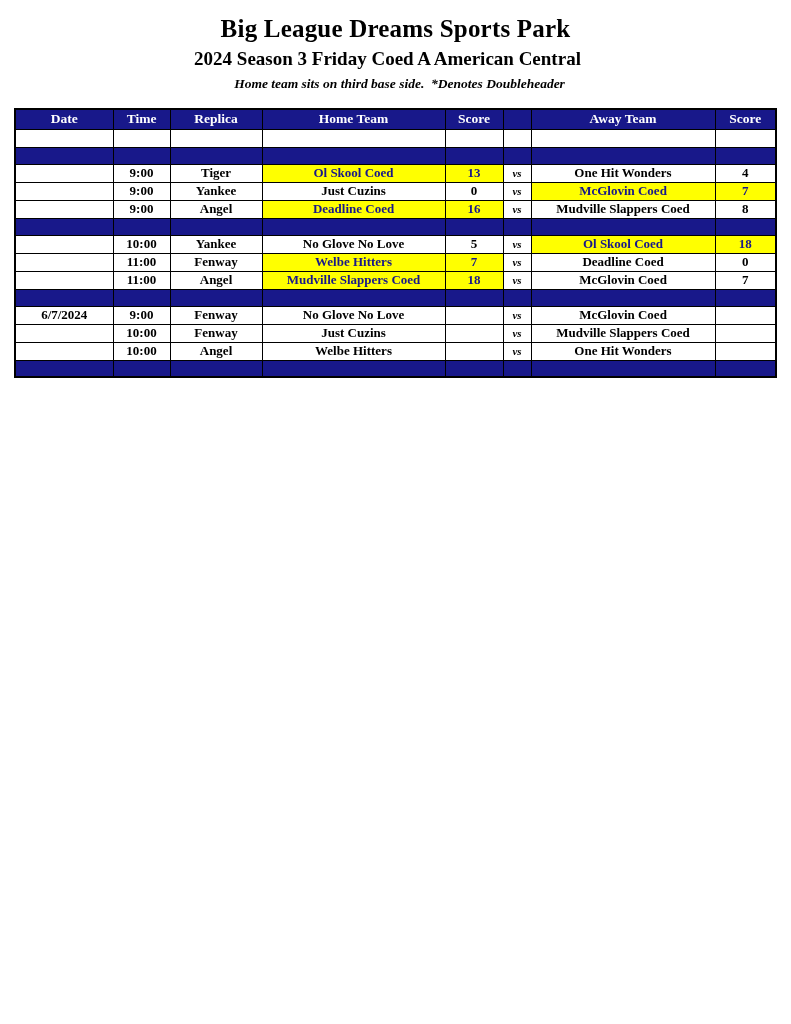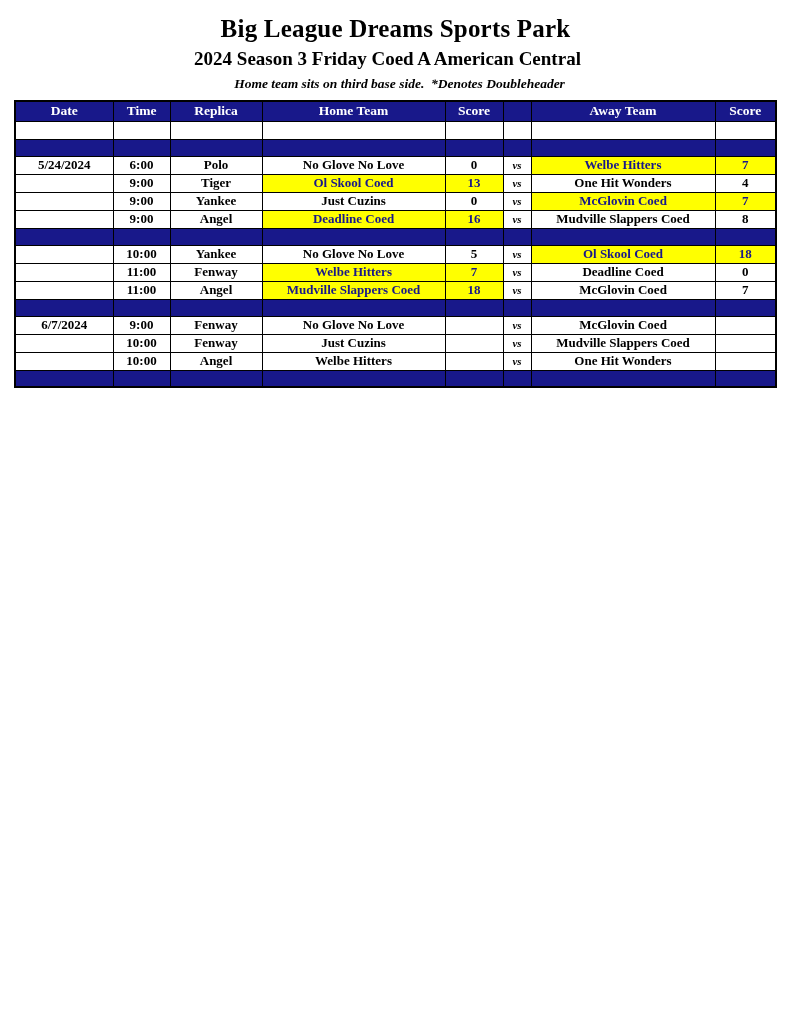--- a/index.html
+++ b/index.html
@@ -43,21 +43,21 @@
     font-weight: bold;
     font-style: italic;
     line-height: 16px;
     margin: 0 0 5px 8px;
     white-space: pre;
   }
   table.schedule {
     border-collapse: collapse;
     table-layout: fixed;
     width: 761px;
-    margin: 8px auto;
+    margin: 16px auto;
     border: 2px solid var(--ink);
   }
   .schedule th, .schedule td {
     border: 1.5px solid var(--ink);
     padding: 0 2px;
     text-align: center;
     vertical-align: middle;
     font-weight: bold;
     overflow: hidden;
     white-space: nowrap;
@@ -133,30 +133,20 @@
           <td></td>
           <td></td>
           <td></td>
           <td></td>
           <td></td>
           <td></td>
           <td></td>
           <td></td>
         </tr>
         <tr>
-          <td>5/24/2024</td>
-          <td>6:00</td>
-          <td>Polo</td>
-          <td>No Glove No Love</td>
-          <td>0</td>
-          <td class="vs">vs</td>
-          <td class="y">Welbe Hitters</td>
-          <td class="y">7</td>
-        </tr>
-        <tr>
           <td></td>
           <td>9:00</td>
           <td>Tiger</td>
           <td class="y">Ol Skool Coed</td>
           <td class="y">13</td>
           <td class="vs">vs</td>
           <td>One Hit Wonders</td>
           <td>4</td>
         </tr>
         <tr>

